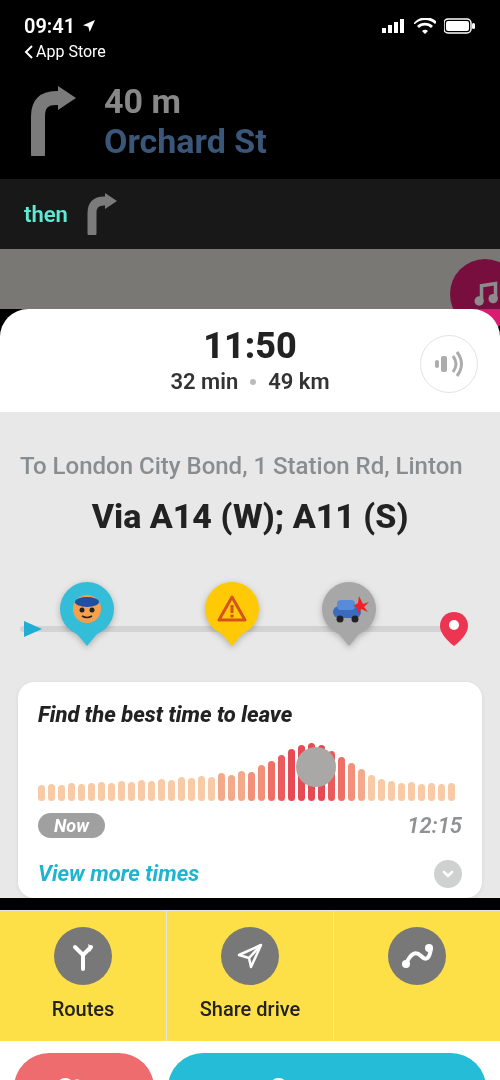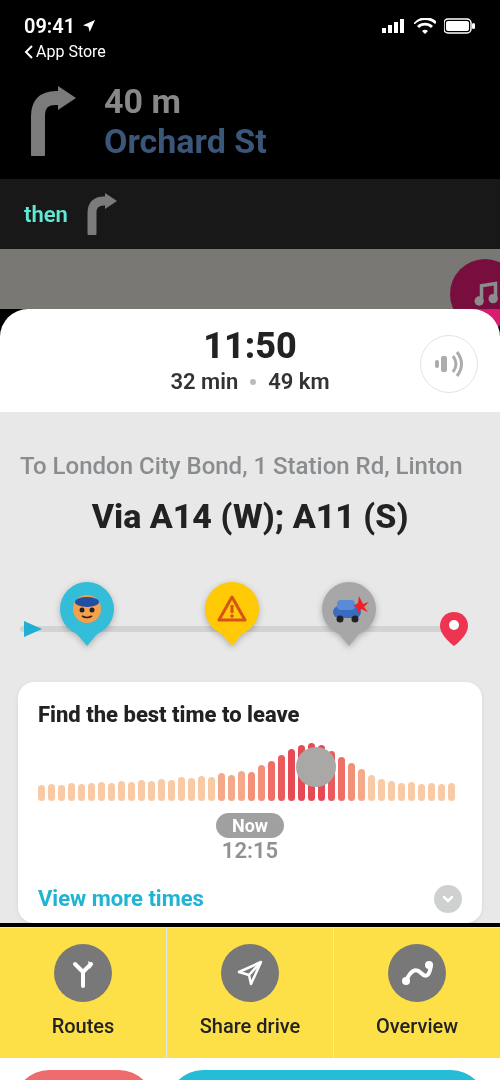--- a/index.html
+++ b/index.html
@@ -36,26 +36,26 @@
 .hazard-track { position:relative; margin:46px 0 40px; height:60px;}
 .hazard-track .line { position:absolute; left:0; right:22px; top:44px; height:6px; background:#d3d3d3; border-radius:3px;}
 .hazard-track .arrow { position:absolute; left:2px; top:36px; }
 .marker { position:absolute; top:0; width:54px; height:54px; border-radius:50%; display:flex; align-items:center; justify-content:center; filter: drop-shadow(0 2px 3px rgba(0,0,0,.25)); }
 .marker .tail { position:absolute; bottom:-10px; left:50%; transform:translateX(-50%); width:0; height:0; border-left:10px solid transparent; border-right:10px solid transparent; }
 .m-police { left:40px; background:#33bdd8;} .m-police .tail{ border-top:12px solid #33bdd8;}
 .m-hazard { left:185px; background:#ffca05;} .m-hazard .tail{ border-top:12px solid #ffca05;}
 .m-crash { left:302px; background:#a7a7a7;} .m-crash .tail{ border-top:12px solid #a7a7a7;}
 .dest-pin { position:absolute; right:12px; top:30px;}
 
-.card { background:#fff; border-radius:16px; margin: 4px -2px; padding: 20px 20px 10px; box-shadow: 0 1px 4px rgba(0,0,0,.08);}
+.card { background:#fff; border-radius:16px; margin: 12px -2px; padding: 20px 20px 10px; box-shadow: 0 1px 4px rgba(0,0,0,.08); font-style: italic;}
 .card h3 { font-size:22px; font-weight:800; color:#222;}
 .wave { display:flex; align-items:flex-end; gap:3px; height:60px; margin-top:14px; position:relative;}
 .wave .bar { width:7px; border-radius:4px;}
 .wave .knob { position:absolute; width:40px; height:40px; background:#a9a8a6; border-radius:50%; top:6px;}
-.times-row { display:flex; justify-content:space-between; margin-top:12px; align-items:center;flex-direction:column;}
+.times-row { display:flex; justify-content:space-between; margin-top:12px; align-items:center;}
 .now-pill { background:#a0a0a0; color:#fff; font-weight:700; font-size:18px; padding:2px 16px; border-radius:14px;}
 .end-time { color:#8f9193; font-size:22px; font-weight:600;}
 .more-times { color:#1fb4d1; font-size:22px; font-weight:700; margin-top:22px; display:flex; justify-content:space-between; align-items:center;}
 .more-times .chev { width:28px; height:28px; border-radius:50%; background:#cfd0d0; display:flex; align-items:center; justify-content:center; color:#fff;}
 
 .actions { display:flex; background:#fde047; border-top:1px solid #e5e5e5;}
 .actions .cell { flex:1; text-align:center; padding:16px 0 20px; border-right:1px solid #e5e5e5;}
 .actions .cell:last-child { border-right:none;}
 .actions .ico { width:58px; height:58px; border-radius:50%; background:#787878; margin:0 auto 12px; display:flex; align-items:center; justify-content:center;}
 .actions .lbl { font-size:20px; color:#222; font-weight:500;}
@@ -272,21 +272,20 @@
     <div class="lbl">Share drive</div>
   </div>
   <div class="cell">
     <div class="ico">
         <svg width="32" height="28" viewBox="0 0 32 28">
           <path d="M5 22 Q12 6 20 14 T30 6" stroke="#fff" stroke-width="4" fill="none" stroke-linecap="round"></path>
           <circle cx="5" cy="22" r="4" fill="#fff"></circle>
           <circle cx="28" cy="6" r="4" fill="#fff"></circle>
         </svg>
       </div>
-    <div class="lbl">Overview</div>
   </div>
 </div>
 
 <div class="buttons">
   <button class="btn btn-stop">
       <span>Stop</span>
     </button>
   <button class="btn btn-go">
     <span>Go now</span>
     <svg width="16" height="18" viewBox="0 0 16 18">

